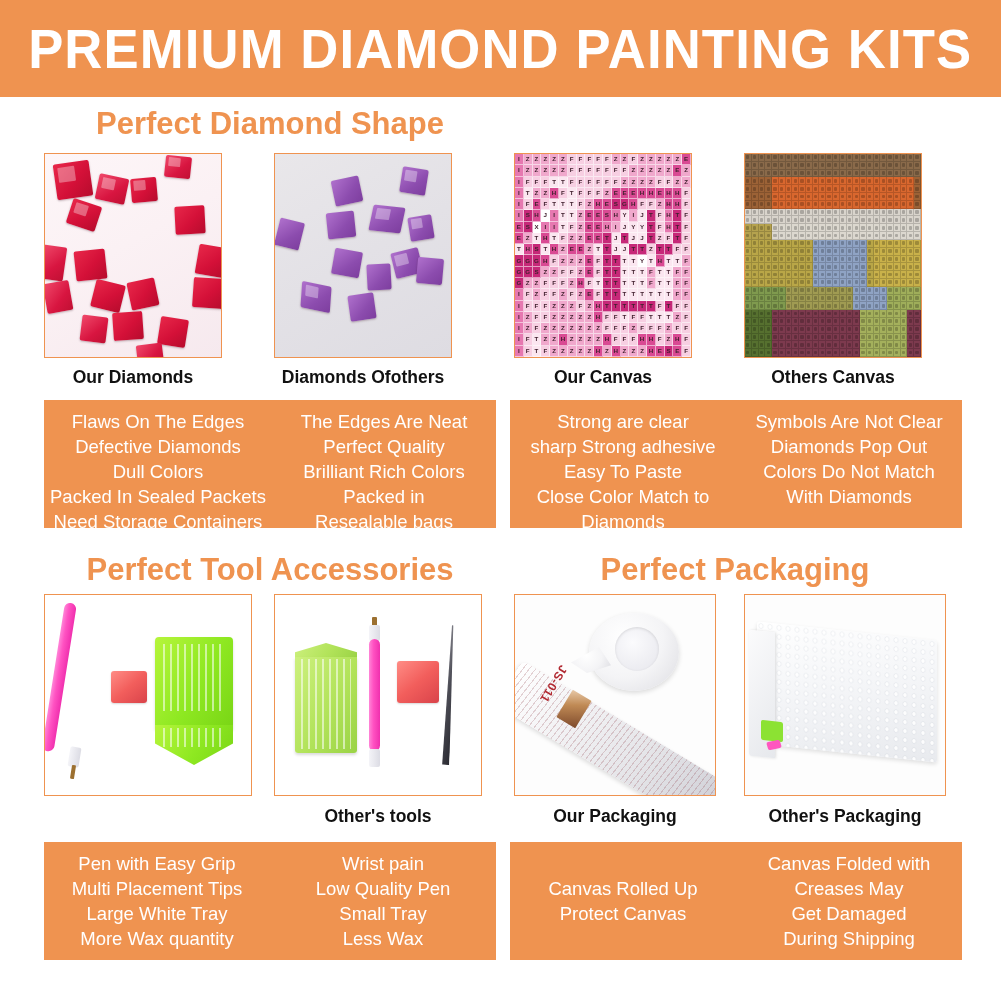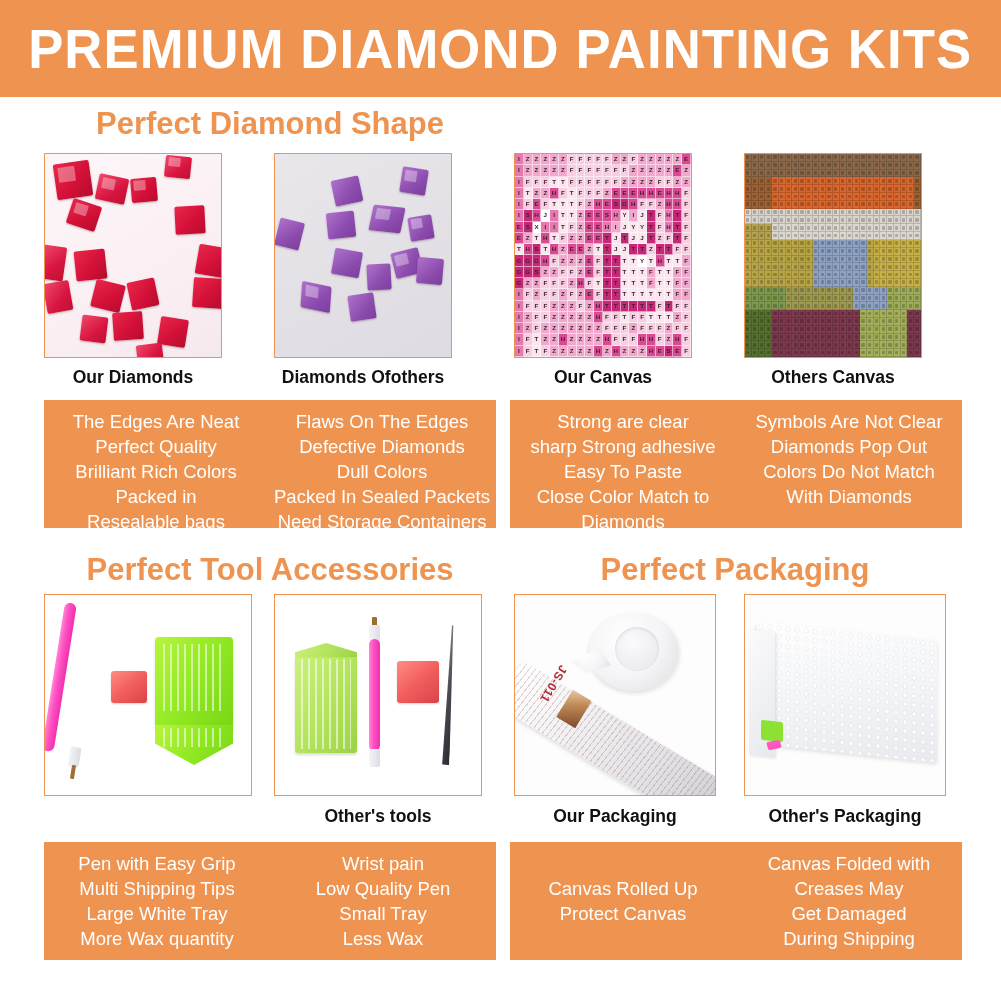--- a/index.html
+++ b/index.html
@@ -1299,32 +1299,32 @@
       </div>
   </div>
 
   <div class="caption" style="left:44px;  top:367px; width:178px;">Our Diamonds</div>
   <div class="caption" style="left:264px; top:367px; width:198px;">Diamonds Ofothers</div>
   <div class="caption" style="left:514px; top:367px; width:178px;">Our Canvas</div>
   <div class="caption" style="left:744px; top:367px; width:178px;">Others Canvas</div>
 
   <div class="infobox" style="left:44px; top:400px; width:452px; height:128px;">
     <div class="infocol">
+      <span class="line">Flaws On The Edges</span>
+      <span class="line">Defective Diamonds</span>
+      <span class="line">Dull Colors</span>
+      <span class="line">Packed In Sealed Packets</span>
+      <span class="line">Need Storage Containers</span>
+    </div>
+    <div class="infocol">
       <span class="line">The Edges Are Neat</span>
       <span class="line">Perfect Quality</span>
       <span class="line">Brilliant Rich Colors</span>
       <span class="line">Packed in</span>
       <span class="line">Resealable bags</span>
-    </div>
-    <div class="infocol">
-      <span class="line">Flaws On The Edges</span>
-      <span class="line">Defective Diamonds</span>
-      <span class="line">Dull Colors</span>
-      <span class="line">Packed In Sealed Packets</span>
-      <span class="line">Need Storage Containers</span>
     </div>
   </div>
 
   <div class="infobox" style="left:510px; top:400px; width:452px; height:128px;">
     <div class="infocol">
       <span class="line">Strong are clear</span>
       <span class="line">sharp Strong adhesive</span>
       <span class="line">Easy To Paste</span>
       <span class="line">Close Color Match to</span>
       <span class="line">Diamonds</span>
@@ -1401,21 +1401,21 @@
     </div>
   </div>
 
   <div class="caption" style="left:514px; top:806px; width:202px;">Our Packaging</div>
   <div class="caption" style="left:274px; top:806px; width:208px;">Other's tools</div>
   <div class="caption" style="left:744px; top:806px; width:202px;">Other's Packaging</div>
 
   <div class="infobox" style="left:44px; top:842px; width:452px; height:118px;">
     <div class="infocol">
       <span class="line">Pen with Easy Grip</span>
-      <span class="line">Multi Shipping Tips</span>
+      <span class="line">Multi Placement Tips</span>
       <span class="line">Large White Tray</span>
       <span class="line">More Wax quantity</span>
     </div>
     <div class="infocol">
       <span class="line">Wrist pain</span>
       <span class="line">Low Quality Pen</span>
       <span class="line">Small Tray</span>
       <span class="line">Less Wax</span>
     </div>
   </div>

